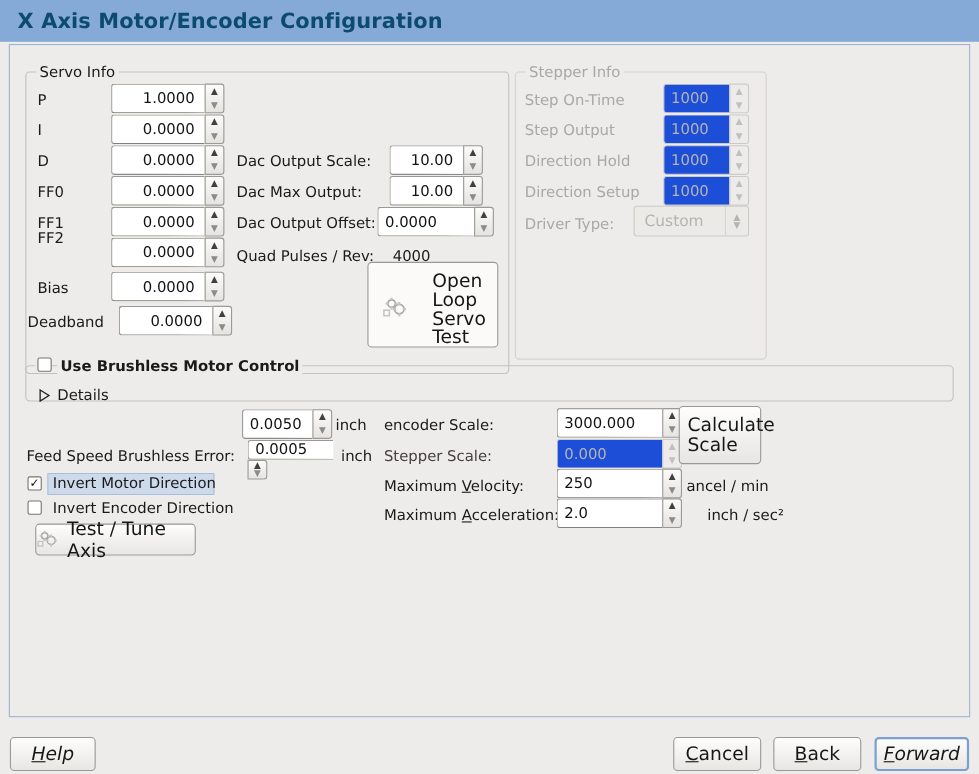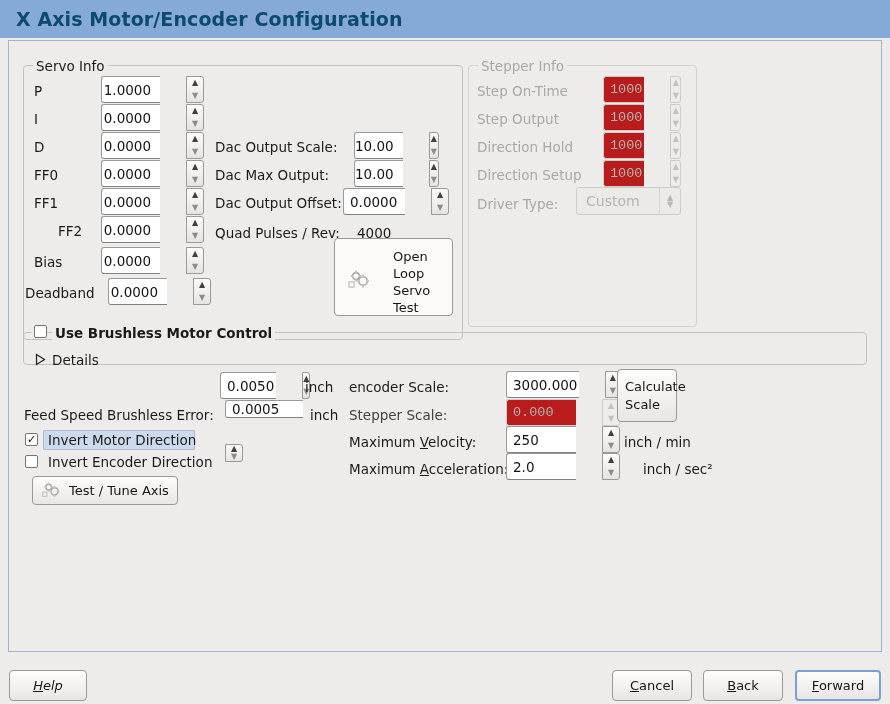--- a/index.html
+++ b/index.html
@@ -44,21 +44,21 @@
     white-space:nowrap;
   }
   .frame-label.bold{font-weight:bold;}
   .dim{color:#aaa8a5;}
   
   .lbl{position:absolute;white-space:nowrap;line-height:16px;}
   .u{text-decoration:underline;}
   
   .spin{
     position:absolute;height:27px;box-sizing:border-box;
-    display:flex;align-items:stretch;gap:26px;
+    display:flex;align-items:stretch;
   }
   .spin .ent{
     flex:1;
     background:#ffffff;
     border:1px solid #9b9995;
     border-right:none;
     border-radius:3px 0 0 3px;
     box-sizing:border-box;
     display:flex;align-items:center;justify-content:flex-end;
     padding-right:9px;
@@ -73,21 +73,21 @@
     border-radius:0 3px 3px 0;
     box-sizing:border-box;
     display:flex;flex-direction:column;
   }
   .spin .btns i{
     flex:1;display:flex;align-items:center;justify-content:center;
     font-style:normal;font-size:8px;color:#40403f;line-height:1;
   }
   .spin .btns i.dn{color:#8d8b88;}
   
-  .spin.dis .ent{background:#b91c1c;color:#b6b4b1;border-color:#cdcbc8;font-family:Liberation Mono, monospace;}
+  .spin.dis .ent{background:#1d4ed8;color:#b6b4b1;border-color:#cdcbc8;}
   .spin.dis .btns{background:#edecea;border-color:#cdcbc8;}
   .spin.dis .btns i{color:#c2c0bd;}
   
   .combo{
     position:absolute;height:28px;box-sizing:border-box;
     background:#eceae7;border:1px solid #cdcbc8;border-radius:3px;
     display:flex;align-items:center;
     color:#b6b4b1;font-size:14px;padding-left:9px;
   }
   .combo .arrow{
@@ -95,21 +95,21 @@
     height:100%;display:flex;flex-direction:column;
     align-items:center;justify-content:center;
     font-size:8px;line-height:.9;color:#b6b4b1;
   }
   
   .btn{
     position:absolute;box-sizing:border-box;
     background:linear-gradient(#fdfdfc,#e8e6e3);
     border:1px solid #9b9995;border-radius:4px;
     display:flex;align-items:center;justify-content:center;
-    font-size:13px;color:#161616;cursor:default;
+    font-size:17px;color:#161616;cursor:default;
   }
   .btn.focus{border:2px solid #7a9fd0;}
   .btn .inner{display:flex;align-items:center;gap:6px;}
   
   .cbox{
     position:absolute;width:13px;height:13px;box-sizing:border-box;
     background:#fff;border:1px solid #77756f;border-radius:2px;
     display:flex;align-items:center;justify-content:center;
     font-size:11px;color:#111;line-height:1;
   }
@@ -135,21 +135,21 @@
 <div id="panel">
 
   <div class="frame" style="left:14px;top:24px;width:440px;height:275px;"></div>
   <div class="frame-label" style="left:24px;top:17px;">Servo Info</div>
 
   <div class="lbl" style="left:25px;top:42px;">P</div>
   <div class="lbl" style="left:25px;top:70px;">I</div>
   <div class="lbl" style="left:25px;top:98px;">D</div>
   <div class="lbl" style="left:25px;top:126px;">FF0</div>
   <div class="lbl" style="left:25px;top:154px;">FF1</div>
-  <div class="lbl" style="left:25px;top:182px;margin-left:24px;">FF2</div>
+  <div class="lbl" style="left:25px;top:168px;">FF2</div>
   <div class="lbl" style="left:25px;top:213px;">Bias</div>
   <div class="lbl" style="left:16px;top:244px;">Deadband</div>
 
   <div class="spin" style="left:92px;top:35px;width:103px;">
     <div class="ent">1.0000</div>
     <div class="btns">
         <i>▲</i>
         <i class="dn">▼</i>
       </div>
   </div>
@@ -379,38 +379,38 @@
 
   <div class="lbl dim" style="left:340px;top:366px;color:#44413e;">Stepper Scale:</div>
   <div class="spin dis lft" style="left:497px;top:358px;width:114px;">
     <div class="ent">0.000</div>
     <div class="btns">
         <i>▲</i>
         <i class="dn">▼</i>
       </div>
   </div>
 
-  <div class="btn" style="left:608px;top:328px;width:60px;height:53px;">
+  <div class="btn" style="left:608px;top:328px;width:75px;height:53px;">
     <div style="text-align:left;line-height:18px;width:100%;padding-left:7px;box-sizing:border-box;">
       <div>Calculate</div>
       <div>Scale</div>
     </div>
   </div>
 
   <div class="lbl" style="left:340px;top:393px;">
     <span>Maximum <span class="u">V</span>elocity:</span>
   </div>
   <div class="spin lft" style="left:497px;top:385px;width:114px;">
     <div class="ent">250</div>
     <div class="btns">
         <i>▲</i>
         <i class="dn">▼</i>
       </div>
   </div>
-  <div class="lbl" style="left:615px;top:393px;">inch / min</div>
+  <div class="lbl" style="left:615px;top:393px;">ancel / min</div>
 
   <div class="lbl" style="left:340px;top:420px;">
     <span>Maximum <span class="u">A</span>cceleration:</span>
   </div>
   <div class="spin lft" style="left:497px;top:412px;width:114px;">
     <div class="ent">2.0</div>
     <div class="btns">
         <i>▲</i>
         <i class="dn">▼</i>
       </div>
@@ -422,16 +422,16 @@
 <div id="bottombar">
   <div class="btn" style="left:9px;top:18px;width:78px;height:31px;font-style:italic;">
     <span><span class="u">H</span>elp</span>
   </div>
   <div class="btn" style="left:612px;top:18px;width:80px;height:31px;">
     <span><span class="u">C</span>ancel</span>
   </div>
   <div class="btn" style="left:703px;top:18px;width:80px;height:31px;">
     <span><span class="u">B</span>ack</span>
   </div>
-  <div class="btn focus" style="left:795px;top:18px;width:86px;height:31px;">
+  <div class="btn focus" style="left:795px;top:18px;width:86px;height:31px;font-style:italic;">
     <span><span class="u">F</span>orward</span>
   </div>
 </div>
 
 </body></html>

